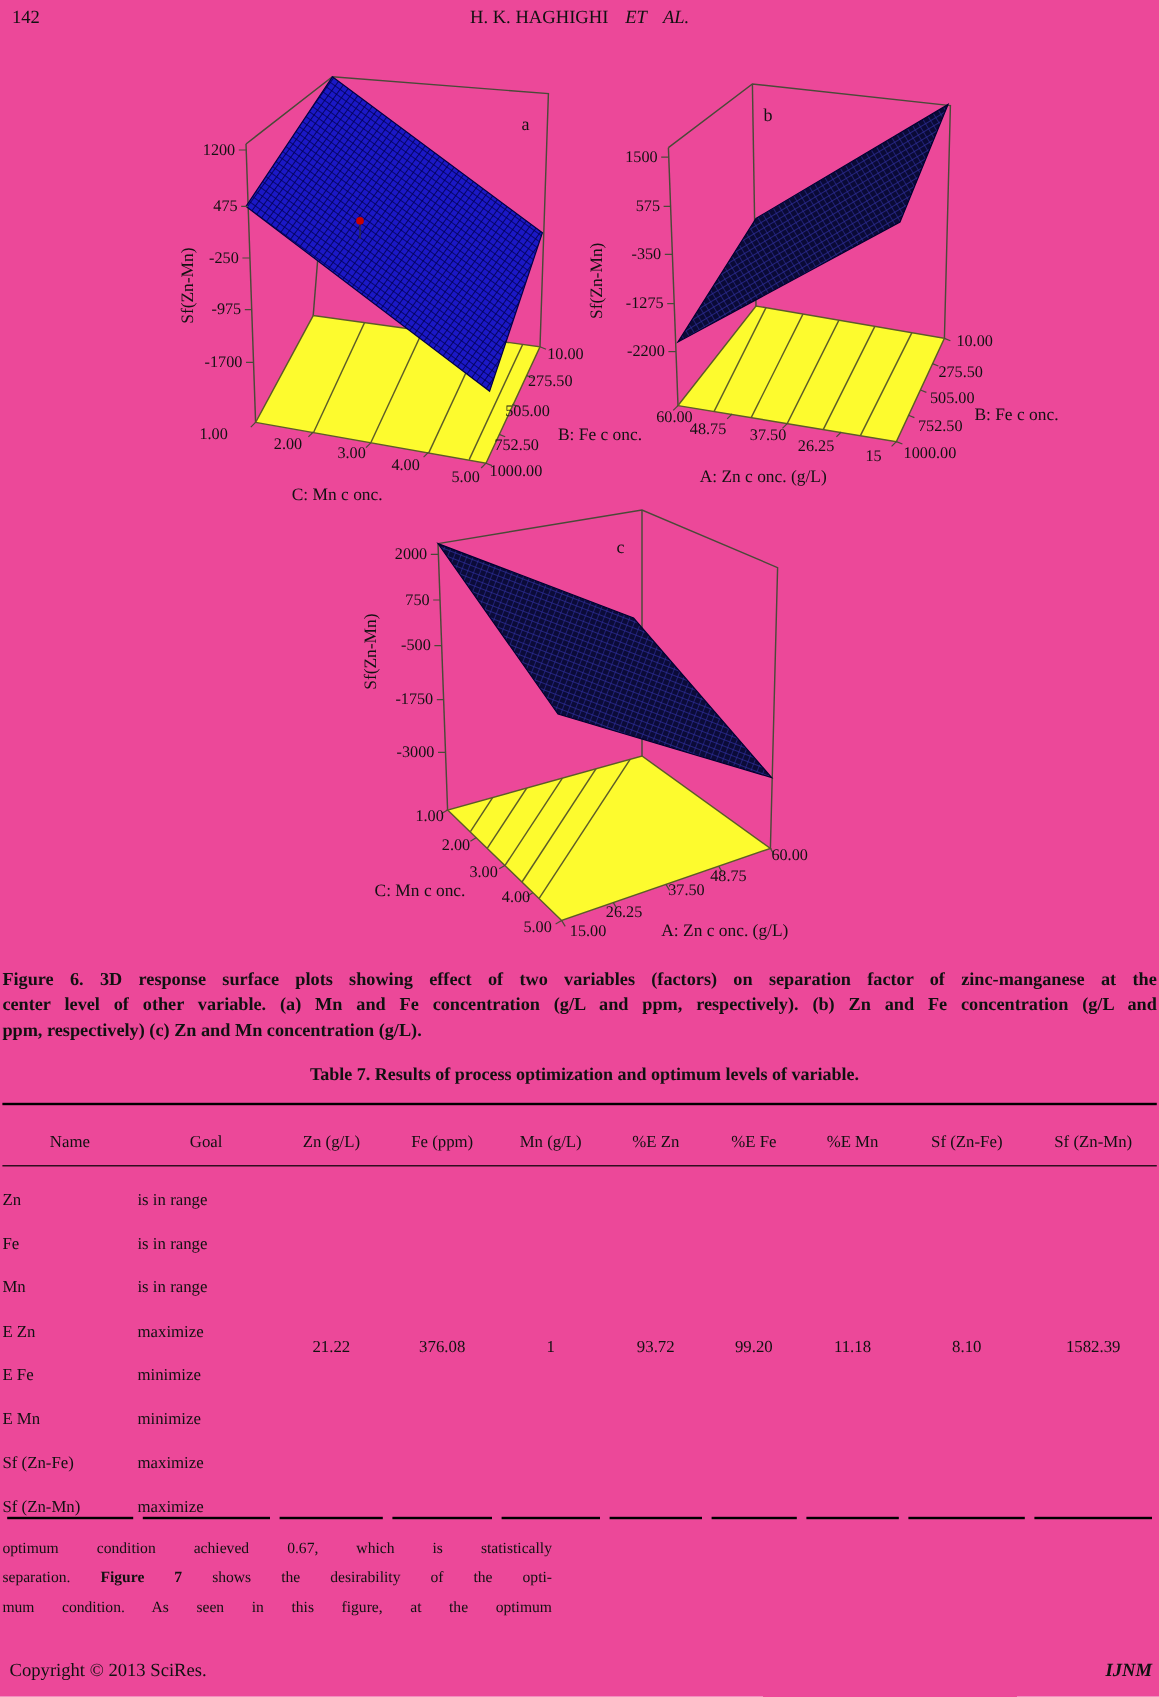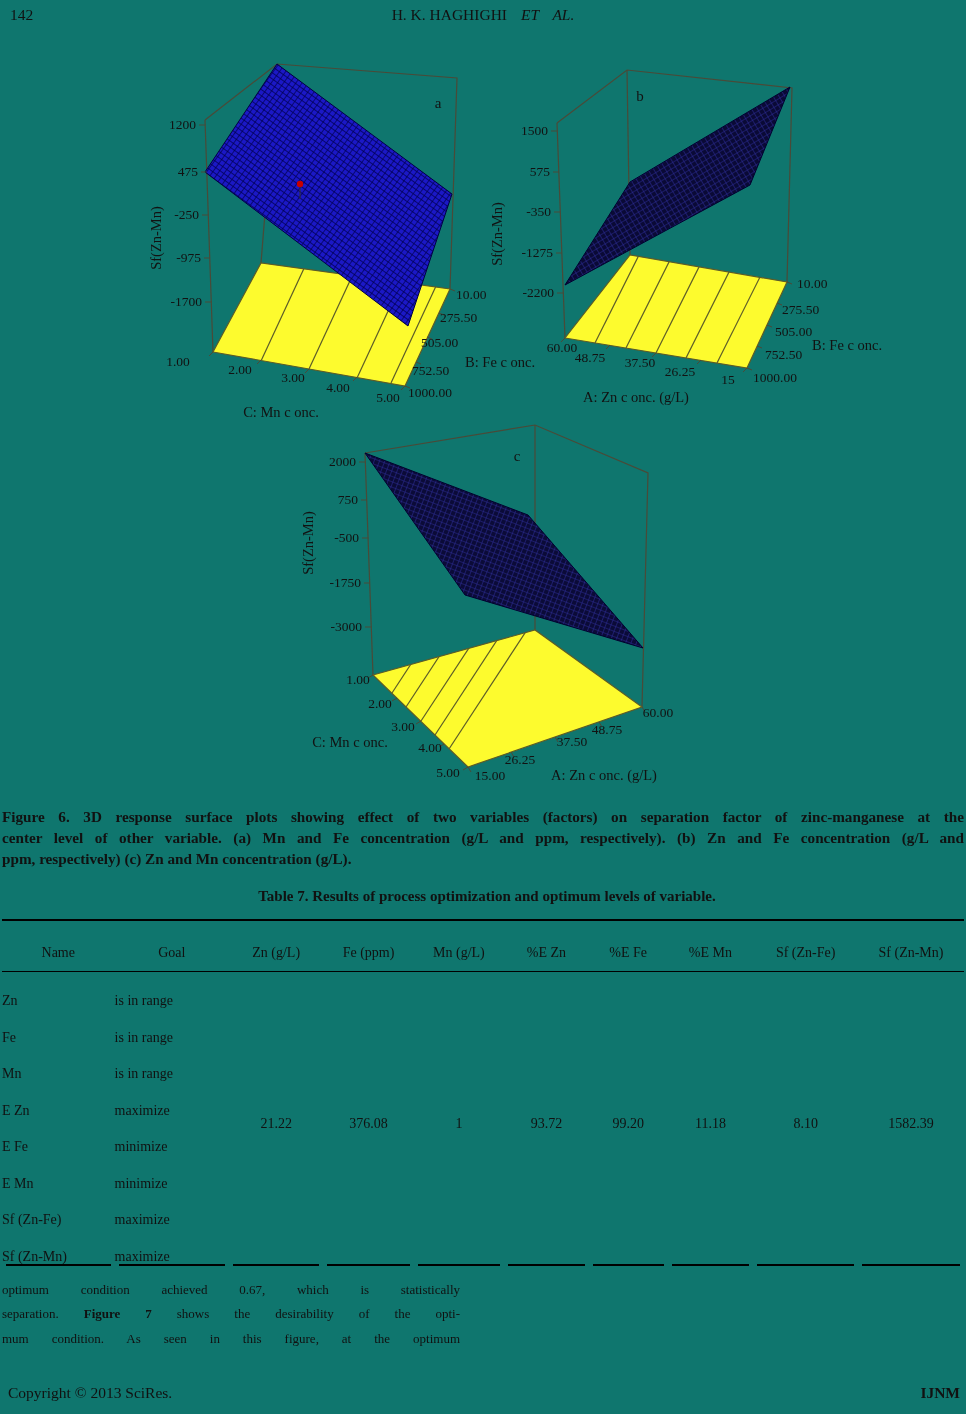--- a/index.html
+++ b/index.html
@@ -1,16 +1,16 @@
 <!DOCTYPE html>
 <html><head>
 <meta charset="utf-8">
 <style>
   html,body{margin:0;padding:0;background:#ffffff;}
-  #page{position:relative;width:966px;height:1414px;background:#0f766e;overflow:hidden;
+  #page{position:relative;width:966px;height:1414px;background:#ec4899;overflow:hidden;
         font-family:"Liberation Serif", serif;color:#111;}
   
   .hdr{position:absolute;top:6px;left:0;width:100%;height:22px;font-size:15.5px;}
   .hdr .pageno{position:absolute;left:10px;top:0;}
   .hdr .rt{position:absolute;left:0;width:100%;text-align:center;top:0;}
   .hdr .rt .etal{font-style:italic;margin-left:14px;word-spacing:10px;}
   
   .plot{position:absolute;}
   svg{font-family:"Liberation Serif", serif;}
   svg text{fill:#121212;font-size:13.5px;}
@@ -36,21 +36,21 @@
   .t7-rule{grid-row:9;border-top:2px solid #000;margin:0 4px;height:0;}
   
   .col{position:absolute;top:1278px;width:458px;font-size:13px;line-height:24.4px;}
   .col .jl{text-align:justify;text-align-last:justify;}
   .col .ll{text-align:left;}
   .colL{left:2px;}
   .colR{left:506px;}
   
   .ftr{position:absolute;left:0;top:1384px;width:100%;height:22px;font-size:15.5px;}
   .ftr .cl{position:absolute;left:8px;}
-  .ftr .jr{position:absolute;right:6px;font-weight:bold;}
+  .ftr .jr{position:absolute;right:6px;font-weight:bold;font-style:italic;}
 </style>
 </head>
 <body>
 
 <div id="page">
 
   <div class="hdr">
     <span class="pageno">142</span>
     <span class="rt"><span>H. K. HAGHIGHI</span><span class="etal">ET AL.</span></span>
   </div>

